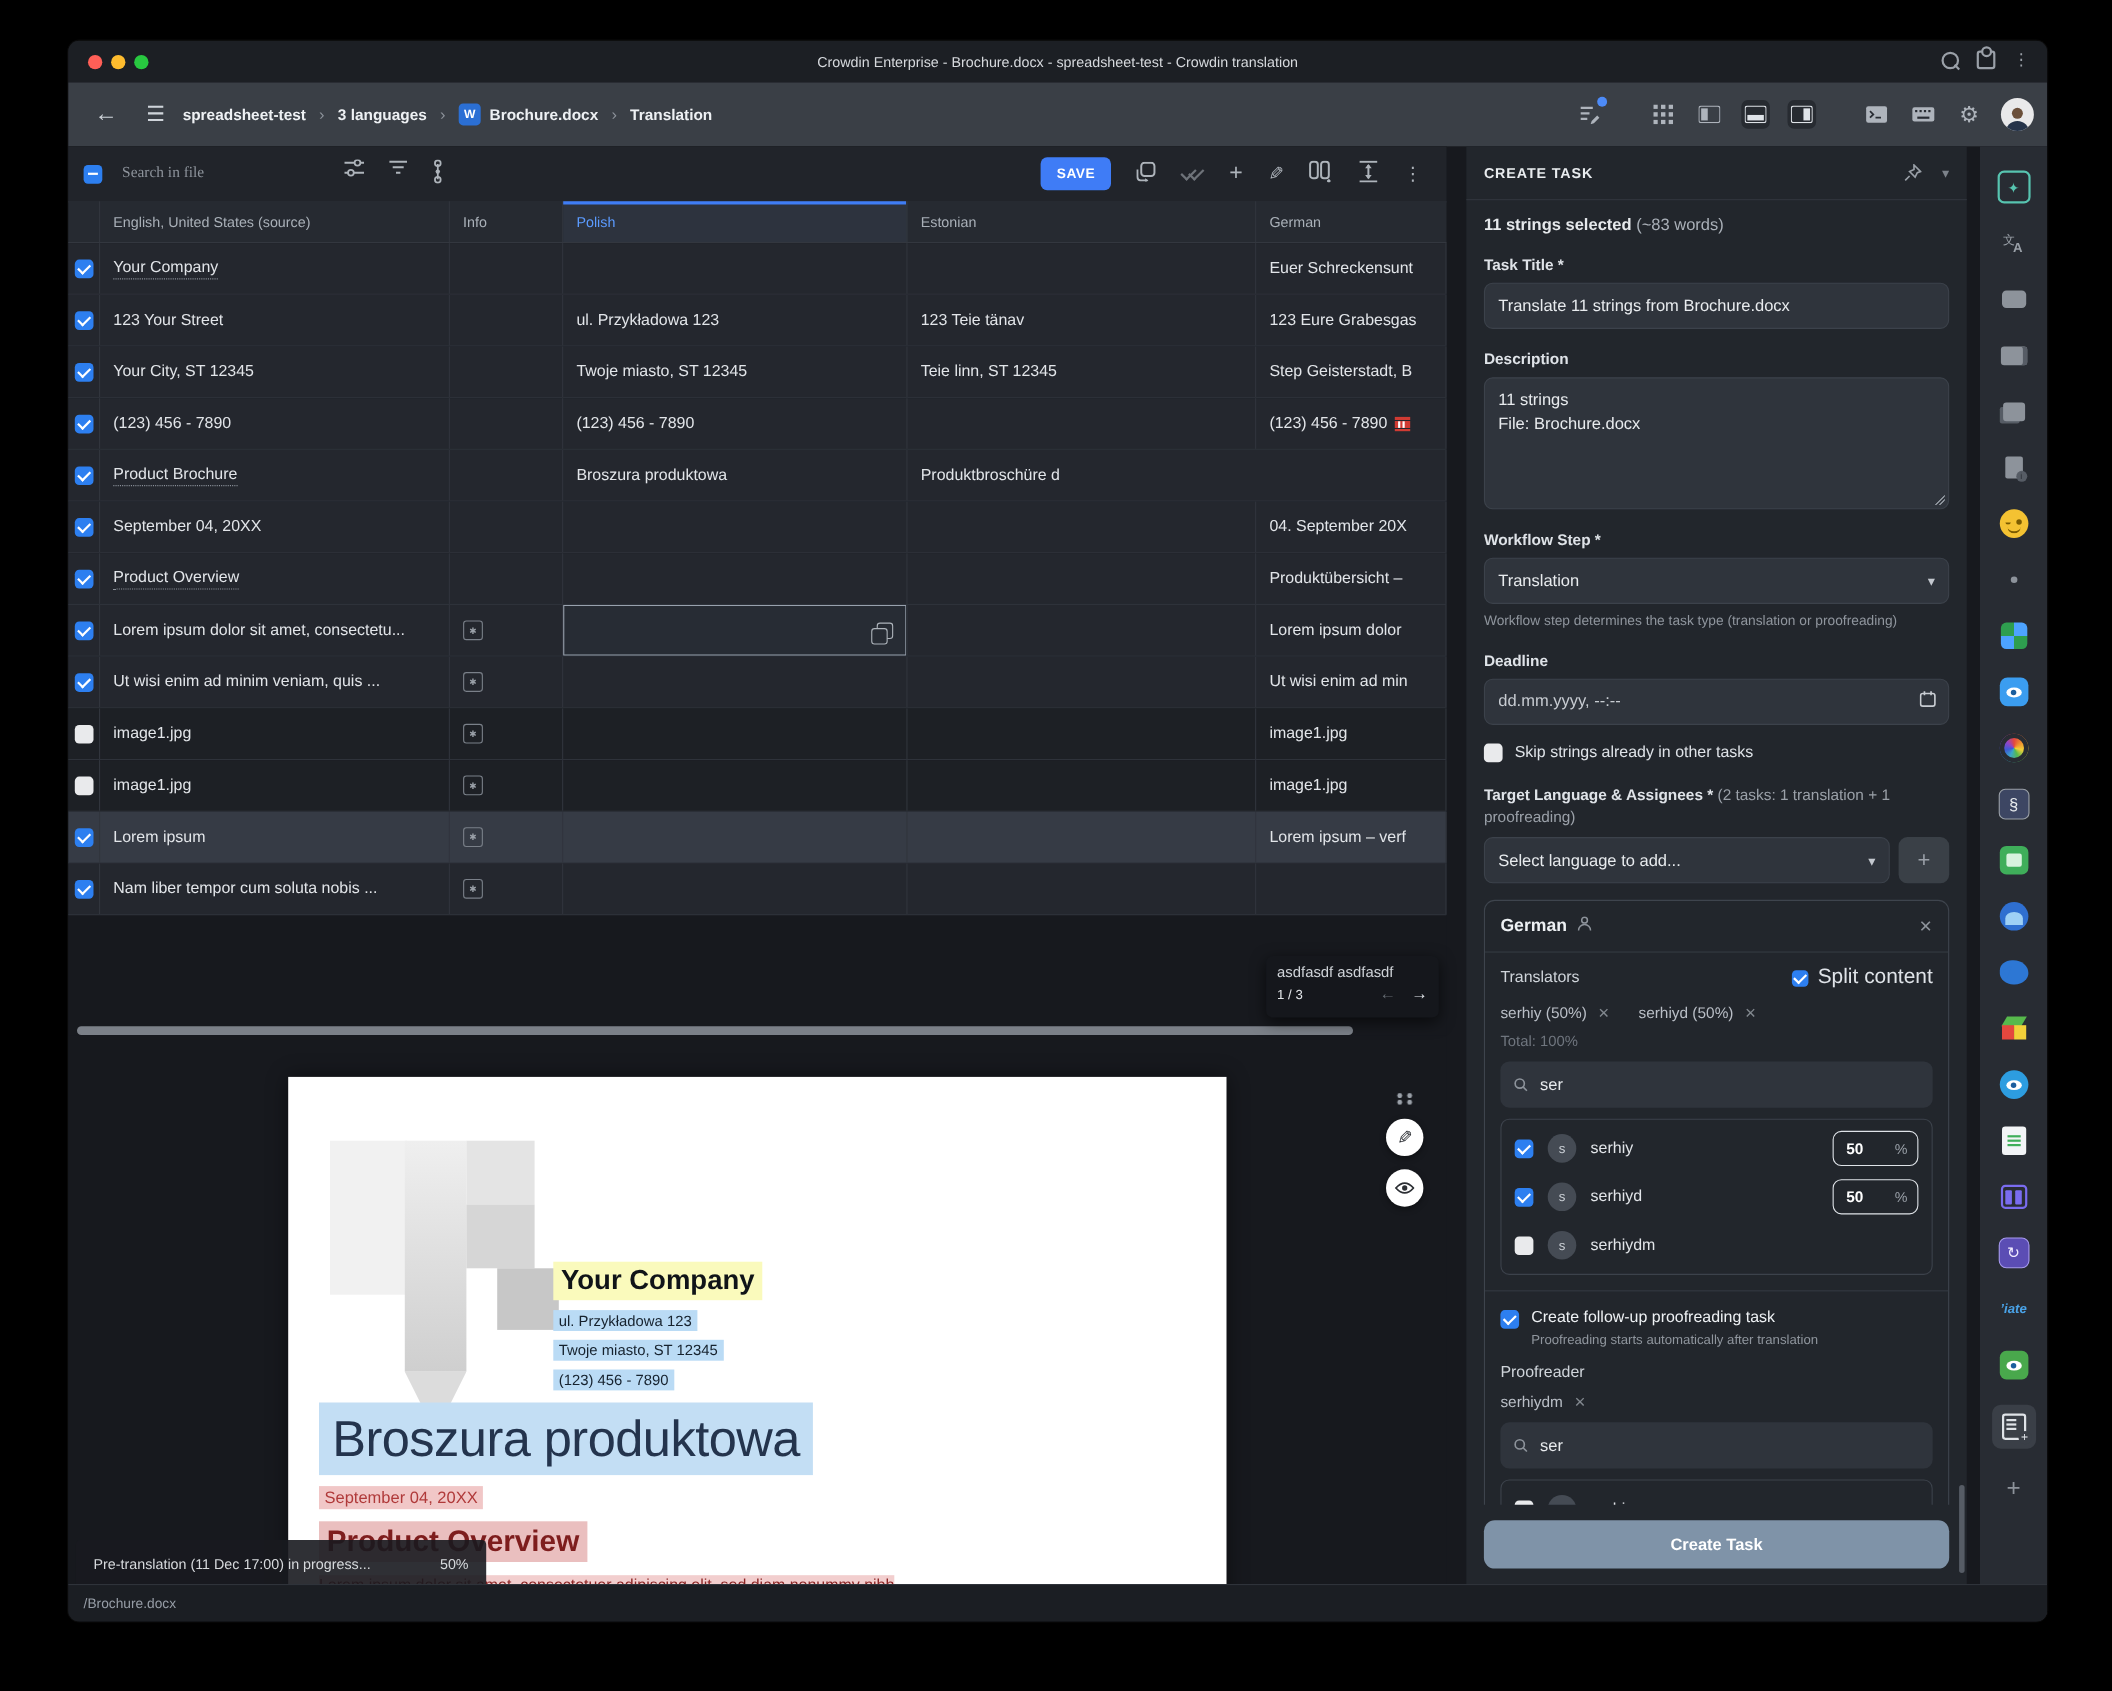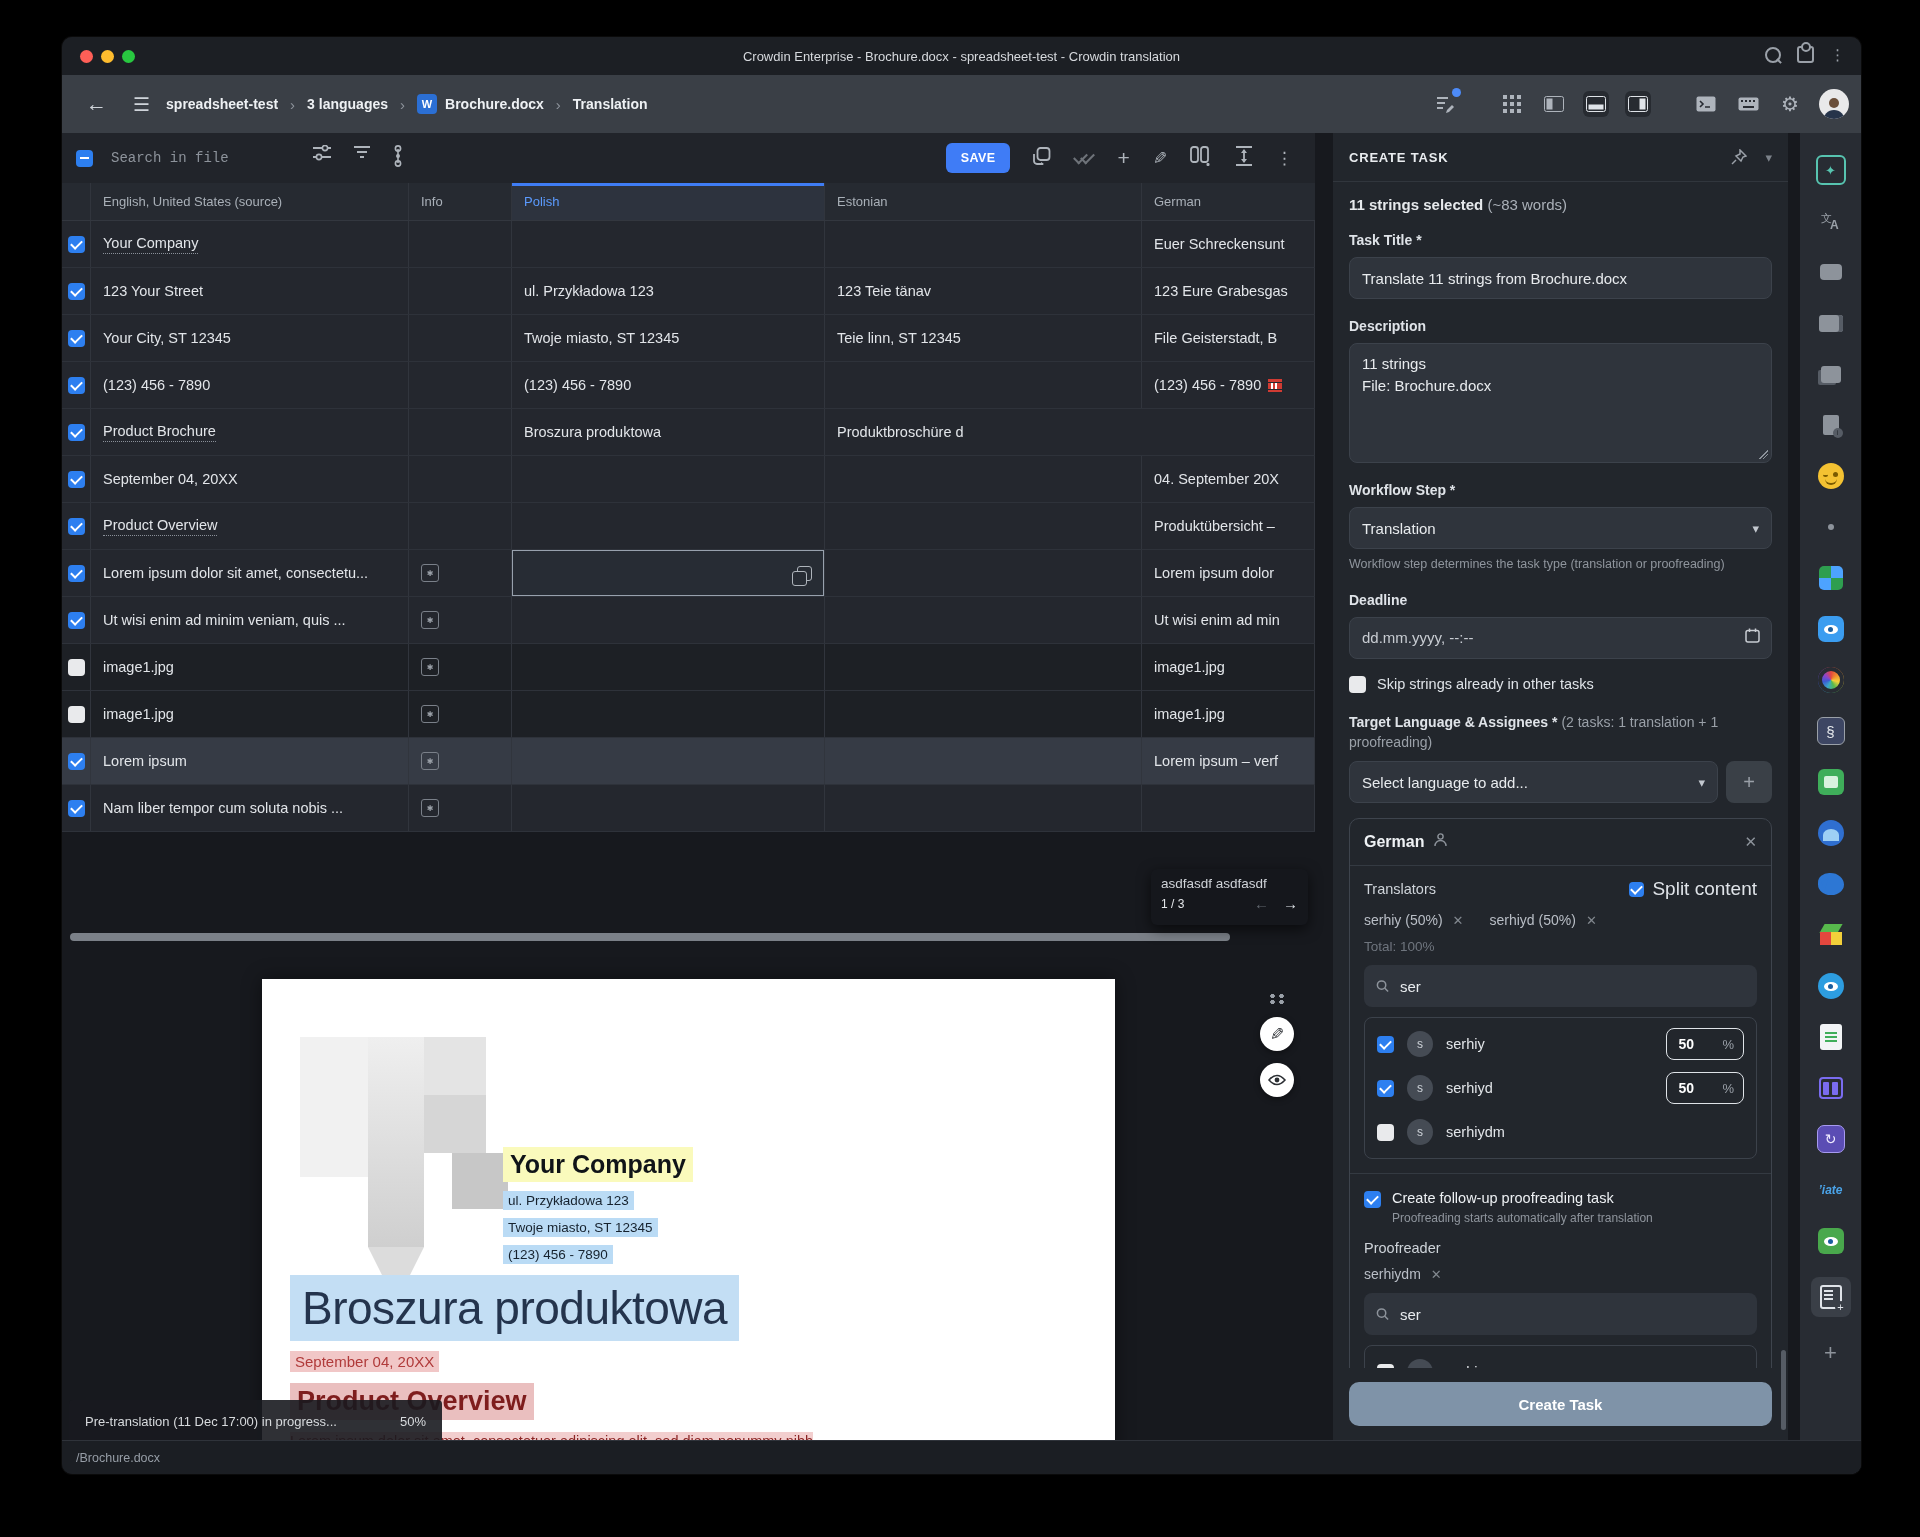--- a/index.html
+++ b/index.html
@@ -32,21 +32,21 @@
   .hic{width:26px;height:26px;display:flex;align-items:center;justify-content:center;position:relative;border-radius:6px;}
   .hic svg{display:block}
   .hic.active{background:#272b31;}
   .bluedot{position:absolute;right:-2px;top:-3px;width:9px;height:9px;border-radius:50%;background:#4d8bf8;}
   .avatar{width:30px;height:30px;border-radius:50%;background:#e9e9ea;display:flex;align-items:flex-end;justify-content:center;overflow:hidden;}
 
   
   .editor{position:absolute;left:0;top:96px;width:1253px;height:1307px;background:#17191e;}
   .gtoolbar{position:absolute;left:0;top:0;width:100%;height:50px;background:#21242a;border-bottom:1px solid #2e323a;display:flex;align-items:center;}
   .gtb-left{display:flex;align-items:center;gap:0;padding-left:14px;flex:1;}
-  .search-in{border:none;background:transparent;color:#c9ced4;font-size:14px;margin-left:16px;width:170px;outline:none;font-family:Liberation Mono, monospace;}
+  .search-in{border:none;background:transparent;color:#c9ced4;font-size:14px;margin-left:16px;width:170px;outline:none;font-family:Liberation Serif, serif;}
   .search-in::placeholder{color:#8d939b;}
   .tbics{display:flex;gap:22px;margin-left:30px;color:#aeb4bb;}
   .gtb-right{display:flex;align-items:center;gap:23px;padding-right:22px;color:#aeb4bb;}
   .save-btn{background:#3f7cf6;color:#fff;font-size:12.5px;font-weight:700;border:none;border-radius:6px;padding:8px 15px;letter-spacing:.4px;font-family:inherit;}
   .dblcheck{position:relative;width:20px;height:14px;opacity:.55}
   .dblcheck span{position:absolute;width:11px;height:6px;border-left:2px solid #aeb4bb;border-bottom:2px solid #aeb4bb;transform:rotate(-45deg);top:2px;}
   .dblcheck span:nth-child(2){left:7px;}
   .plus-g{font-size:21px;line-height:16px;}
   .pencil-g{font-size:17px;transform:scaleX(-1);display:inline-block}
   .kebab2{font-size:17px;}
@@ -458,21 +458,21 @@
               <span>Your City, ST 12345</span>
             </div>
             <div class="tcell c-info"></div>
             <div class="tcell c-pol">
               <span>Twoje miasto, ST 12345</span>
             </div>
             <div class="tcell c-est">
               <span>Teie linn, ST 12345</span>
             </div>
             <div class="tcell c-ger">
-              <span>File Geisterstadt, B</span>
+              <span>Step Geisterstadt, B</span>
             </div>
           </div>
           <div class="trow">
             <div class="tcell c-check">
               <span class="cb on"></span>
             </div>
             <div class="tcell c-src">
               <span>(123) 456 - 7890</span>
             </div>
             <div class="tcell c-info"></div>

